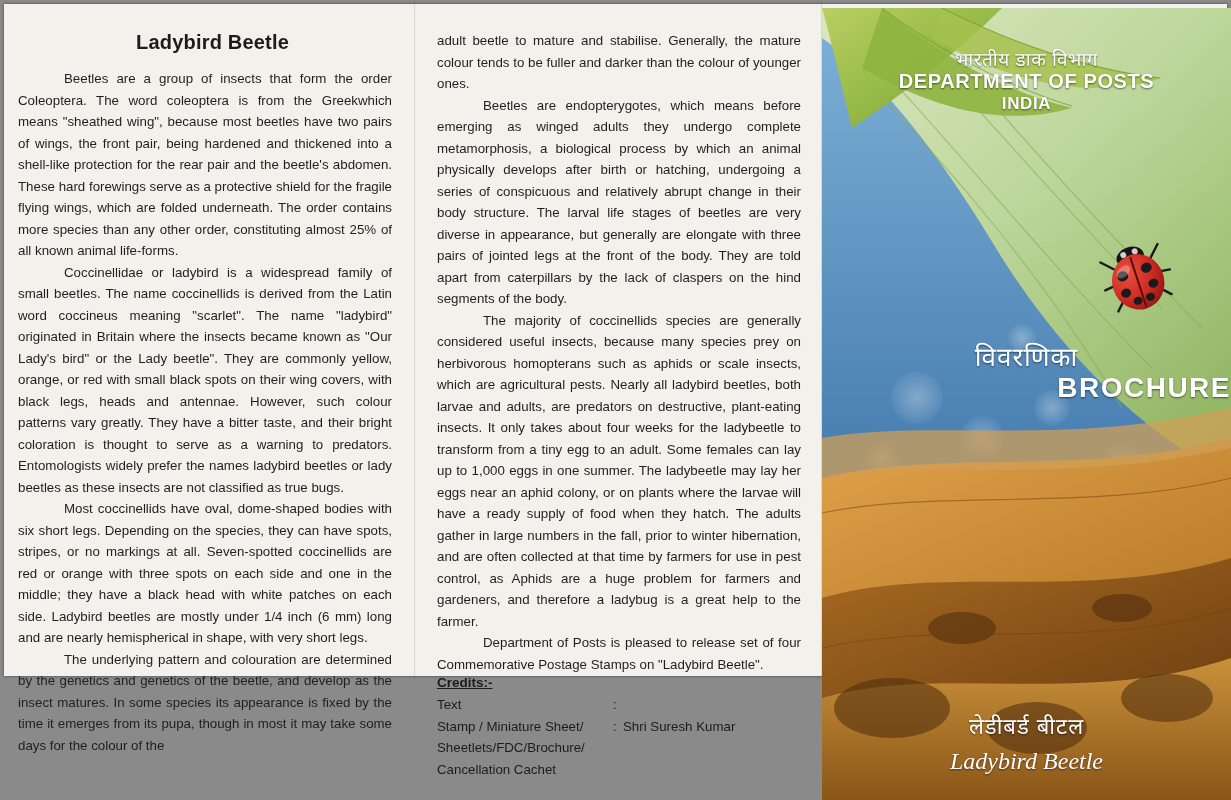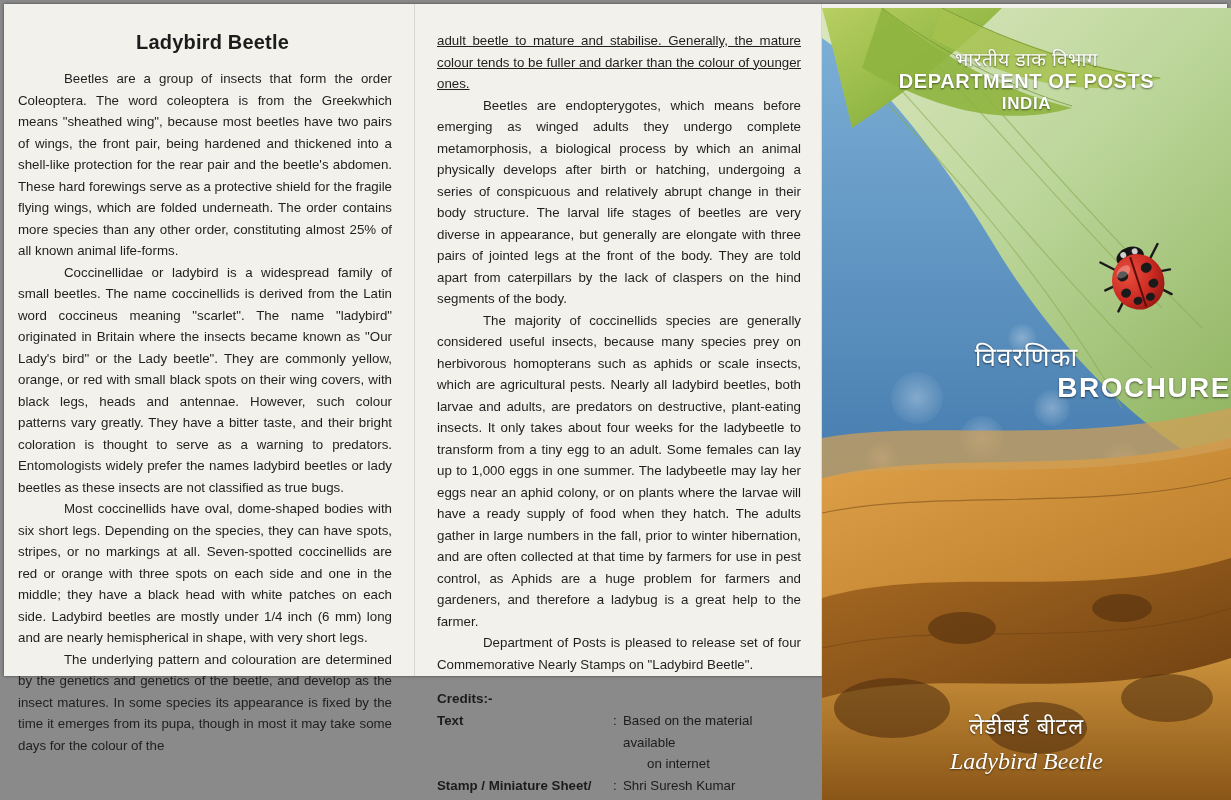--- a/index.html
+++ b/index.html
@@ -64,41 +64,41 @@
     letter-spacing: .2px;
   }
   p.para {
     margin: 0 0 0 0;
     font-size: 13.3px;
     line-height: 21.5px;
     text-align: justify;
     text-indent: 46px;
     color: #1f1f1f;
   }
-  p.para.cont { text-indent: 0; text-decoration: underline; }
+  p.para.cont { text-indent: 0; }
 
   
   .credits-head {
-    margin-top: 16px;
+    margin-top: 0;
     font-size: 13.5px;
     font-weight: bold;
+    text-decoration: underline;
   }
   .credits {
     margin-top: 4px;
     font-size: 13.3px;
     line-height: 21.5px;
   }
   .credit-row {
     display: flex;
     align-items: flex-start;
   }
   .credit-label {
     width: 176px;
     flex: 0 0 176px;
-    font-weight: bold;
   }
   .credit-colon {
     width: 10px;
     flex: 0 0 10px;
   }
   .credit-value { flex: 1 1 auto; }
   .credit-value .sub { display: block; padding-left: 24px; }
 
   
   .cover {
@@ -175,31 +175,27 @@
       <p class="para">Beetles are a group of insects that form the order Coleoptera. The word coleoptera is from the Greekwhich means "sheathed wing", because most beetles have two pairs of wings, the front pair, being hardened and thickened into a shell-like protection for the rear pair and the beetle's abdomen. These hard forewings serve as a protective shield for the fragile flying wings, which are folded underneath. The order contains more species than any other order, constituting almost 25% of all known animal life-forms.</p>
       <p class="para">Coccinellidae or ladybird is a widespread family of small beetles. The name coccinellids is derived from the Latin word coccineus meaning "scarlet". The name "ladybird" originated in Britain where the insects became known as "Our Lady's bird" or the Lady beetle". They are commonly yellow, orange, or red with small black spots on their wing covers, with black legs, heads and antennae. However, such colour patterns vary greatly. They have a bitter taste, and their bright coloration is thought to serve as a warning to predators. Entomologists widely prefer the names ladybird beetles or lady beetles as these insects are not classified as true bugs.</p>
       <p class="para">Most coccinellids have oval, dome-shaped bodies with six short legs. Depending on the species, they can have spots, stripes, or no markings at all. Seven-spotted coccinellids are red or orange with three spots on each side and one in the middle; they have a black head with white patches on each side. Ladybird beetles are mostly under 1/4 inch (6 mm) long and are nearly hemispherical in shape, with very short legs.</p>
       <p class="para">The underlying pattern and colouration are determined by the genetics and genetics of the beetle, and develop as the insect matures. In some species its appearance is fixed by the time it emerges from its pupa, though in most it may take some days for the colour of the</p>
     </div>
 
     <div class="col col2">
       <p class="para cont">adult beetle to mature and stabilise. Generally, the mature colour tends to be fuller and darker than the colour of younger ones.</p>
       <p class="para">Beetles are endopterygotes, which means before emerging as winged adults they undergo complete metamorphosis, a biological process by which an animal physically develops after birth or hatching, undergoing a series of conspicuous and relatively abrupt change in their body structure. The larval life stages of beetles are very diverse in appearance, but generally are elongate with three pairs of jointed legs at the front of the body. They are told apart from caterpillars by the lack of claspers on the hind segments of the body.</p>
       <p class="para">The majority of coccinellids species are generally considered useful insects, because many species prey on herbivorous homopterans such as aphids or scale insects, which are agricultural pests. Nearly all ladybird beetles, both larvae and adults, are predators on destructive, plant-eating insects. It only takes about four weeks for the ladybeetle to transform from a tiny egg to an adult. Some females can lay up to 1,000 eggs in one summer. The ladybeetle may lay her eggs near an aphid colony, or on plants where the larvae will have a ready supply of food when they hatch. The adults gather in large numbers in the fall, prior to winter hibernation, and are often collected at that time by farmers for use in pest control, as Aphids are a huge problem for farmers and gardeners, and therefore a ladybug is a great help to the farmer.</p>
-      <p class="para">Department of Posts is pleased to release set of four Commemorative Nearly Stamps on "Ladybird Beetle".</p>
+      <p class="para">Department of Posts is pleased to release set of four Commemorative Postage Stamps on "Ladybird Beetle".</p>
 
       <div class="credits-head">Credits:-</div>
       <div class="credits">
         <div class="credit-row">
           <div class="credit-label">Text</div>
           <div class="credit-colon">:</div>
-          <div class="credit-value">
-            <span>Based on the material available</span>
-            <span class="sub">on internet</span>
-          </div>
         </div>
         <div class="credit-row">
           <div class="credit-label">Stamp / Miniature Sheet/ Sheetlets/FDC/Brochure/ Cancellation Cachet</div>
           <div class="credit-colon">:</div>
           <div class="credit-value">
             <span>Shri Suresh Kumar</span>
           </div>
         </div>
       </div>
     </div>

